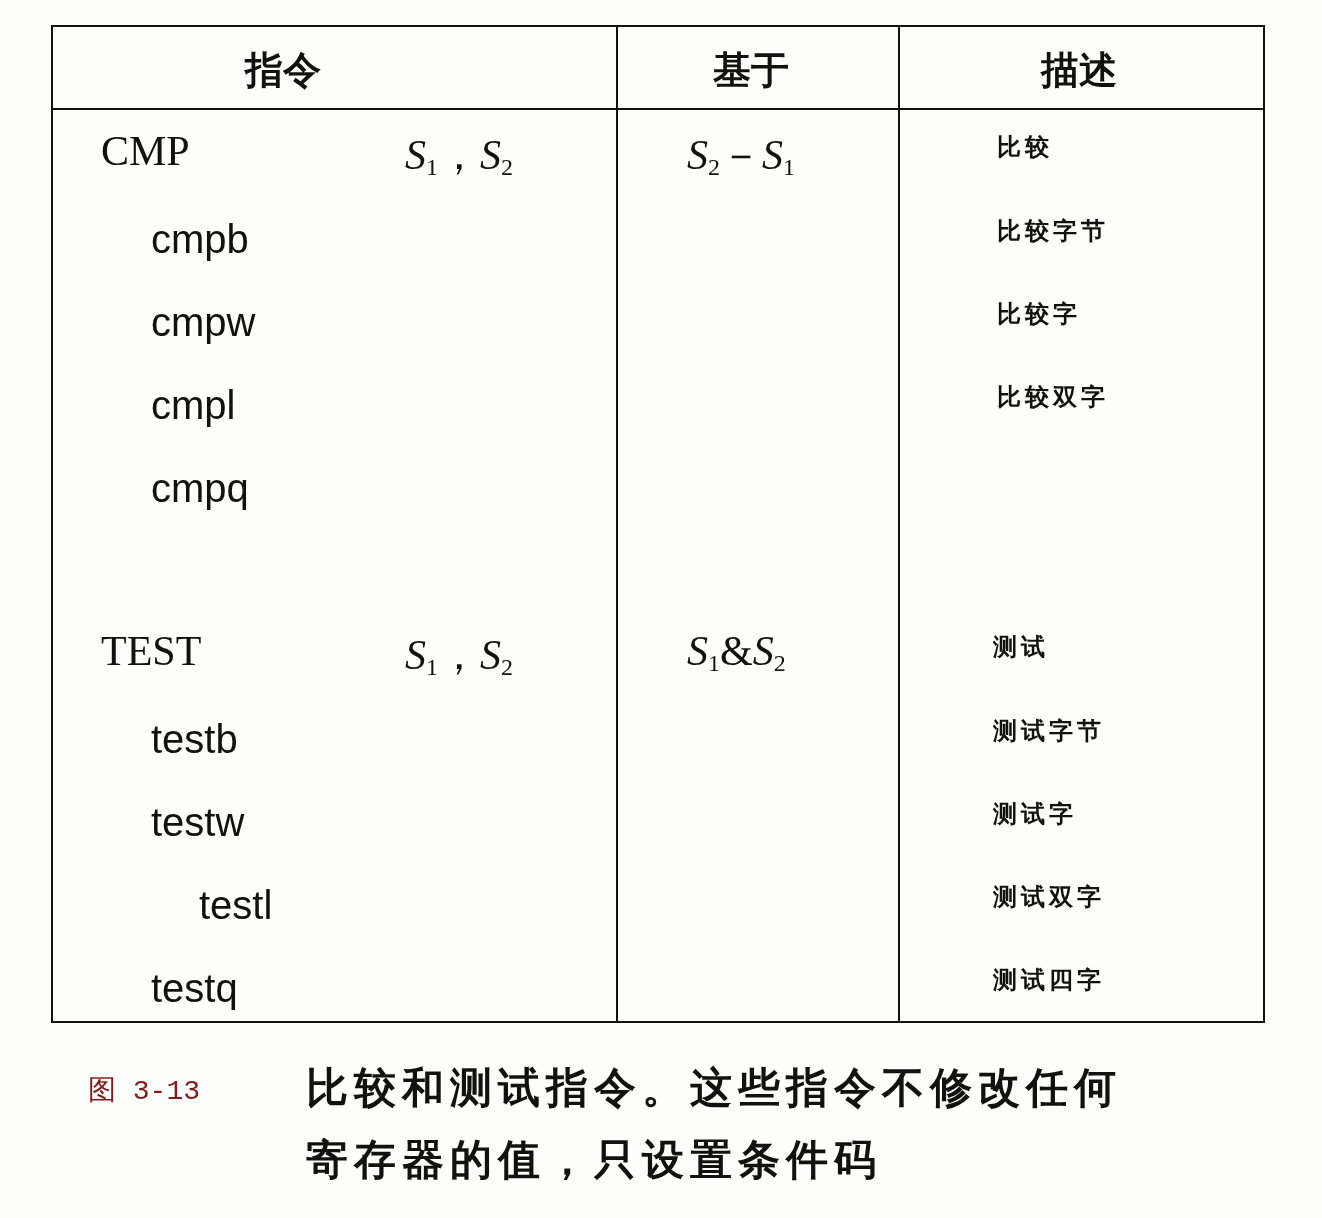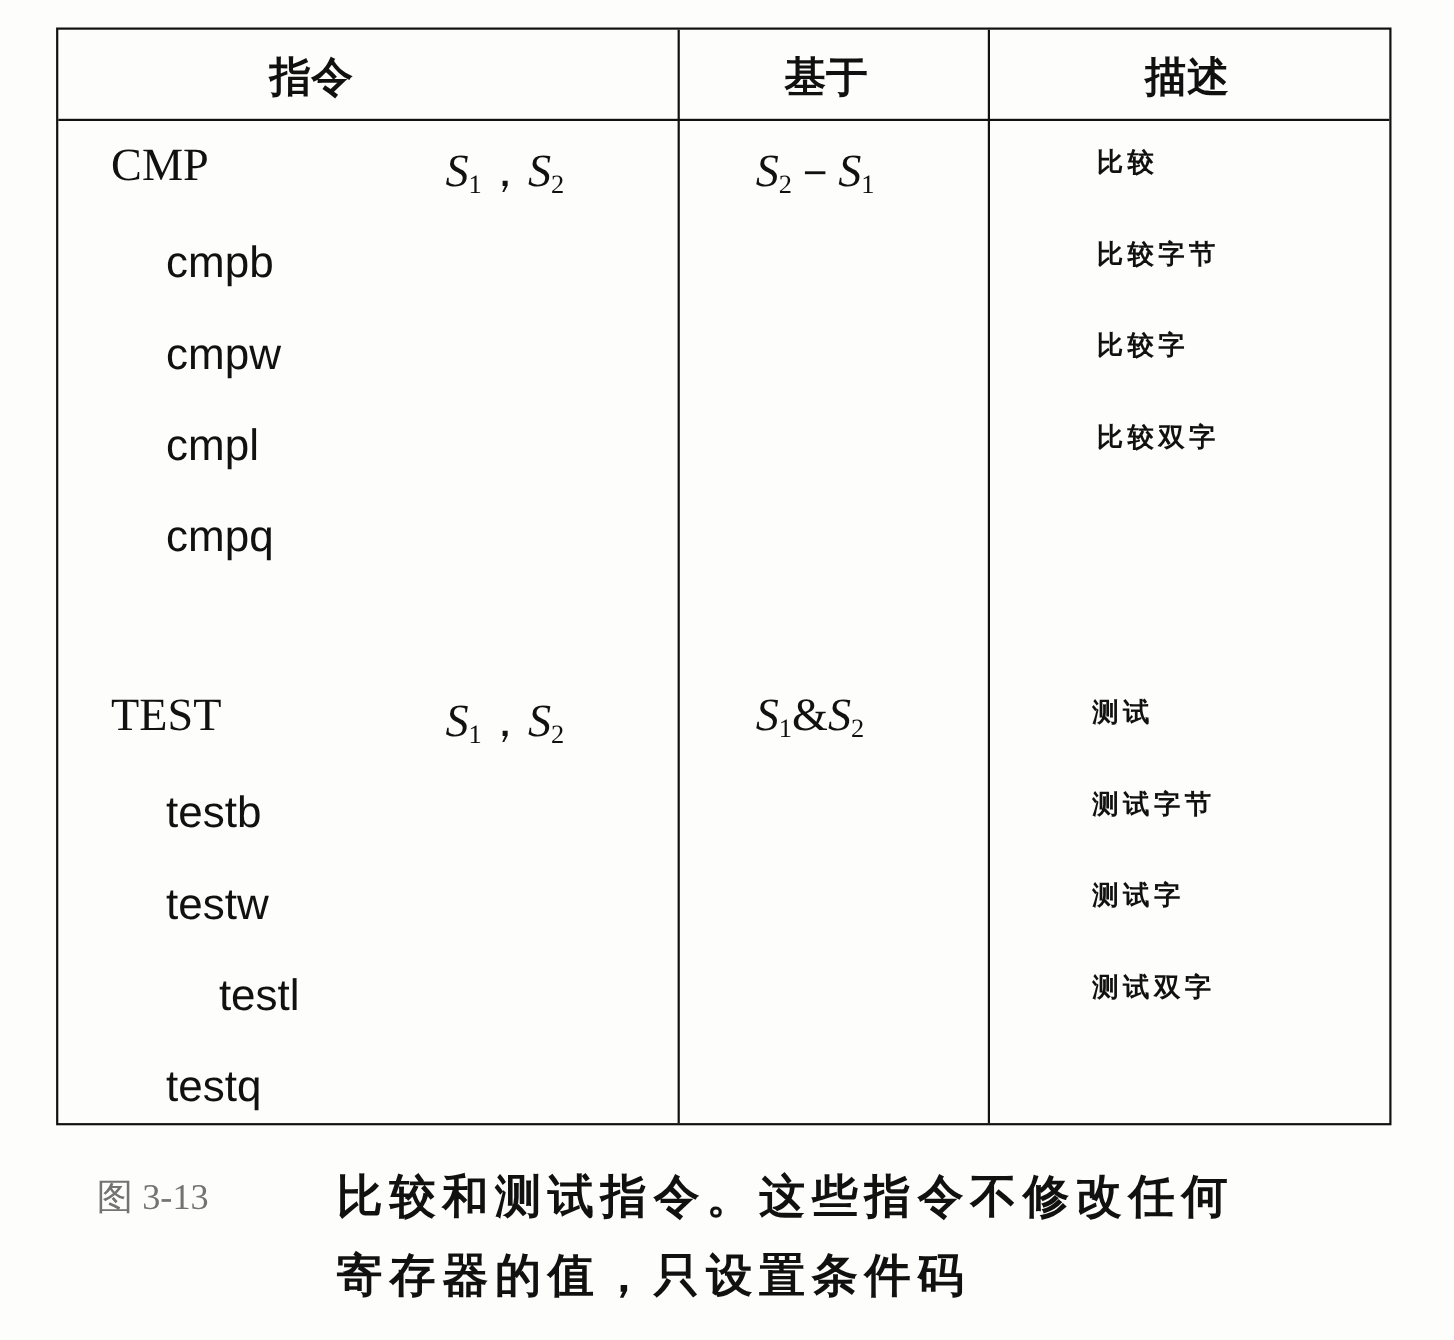--- a/index.html
+++ b/index.html
@@ -21,21 +21,21 @@
     .vline { position: absolute; top: 0; bottom: 0; width: 2px; background: #111; }
     .hline { position: absolute; left: 0; right: 0; height: 2px; background: #111; }
     .cell-text { position: absolute; white-space: nowrap; }
     .hdr { font-family: "DejaVu Sans", sans-serif; font-size: 38px; font-weight: bold; top: 18px; }
     .serif { font-family: "Liberation Serif", serif; font-size: 42px; }
     .mono { font-family: Liberation Sans, sans-serif; font-size: 40px; }
     .cjk { font-family: Liberation Sans, sans-serif; font-size: 24px; font-weight: bold; letter-spacing: 4px; }
     .math { font-family: "Liberation Serif", serif; font-size: 42px; font-style: italic; }
     .math sub { font-style: normal; font-size: 24px; vertical-align: -6px; }
     .caption { position: absolute; font-size: 42px; white-space: nowrap; }
-    .fig-label { color: #737373; font-family: Liberation Serif, serif; font-size: 33px; }
+    .fig-label { color: #7f1d1d; font-family: Liberation Mono, monospace; font-size: 28px; }
     .cap-text { font-family: "DejaVu Sans", sans-serif; font-weight: bold; letter-spacing: 6px; }
   </style>
 </head>
 <body>
 
 <div class="table-frame">
 
   <div class="vline" style="left:563px;"></div>
   <div class="vline" style="left:845px;"></div>
 
@@ -77,19 +77,20 @@
   <span class="cell-text mono" style="left:98px; top:690px;">testb</span>
   <span class="cell-text cjk" style="left:940px; top:688px;">测试字节</span>
 
   <span class="cell-text mono" style="left:98px; top:773px;">testw</span>
   <span class="cell-text cjk" style="left:940px; top:771px;">测试字</span>
 
   <span class="cell-text mono" style="left:98px; top:856px;margin-left:48px;">testl</span>
   <span class="cell-text cjk" style="left:940px; top:854px;">测试双字</span>
 
   <span class="cell-text mono" style="left:98px; top:939px;">testq</span>
+  <span class="cell-text cjk" style="left:940px; top:937px;">测试四字</span>
 </div>
 
 <div class="caption" style="left:88px; top:1060px;">
   <span class="fig-label">图 3-13</span>
 </div>
 <div class="caption cap-text" style="left:306px; top:1060px;">比较和测试指令。这些指令不修改任何</div>
 <div class="caption cap-text" style="left:306px; top:1132px;">寄存器的值，只设置条件码</div>
 
 </body></html>

